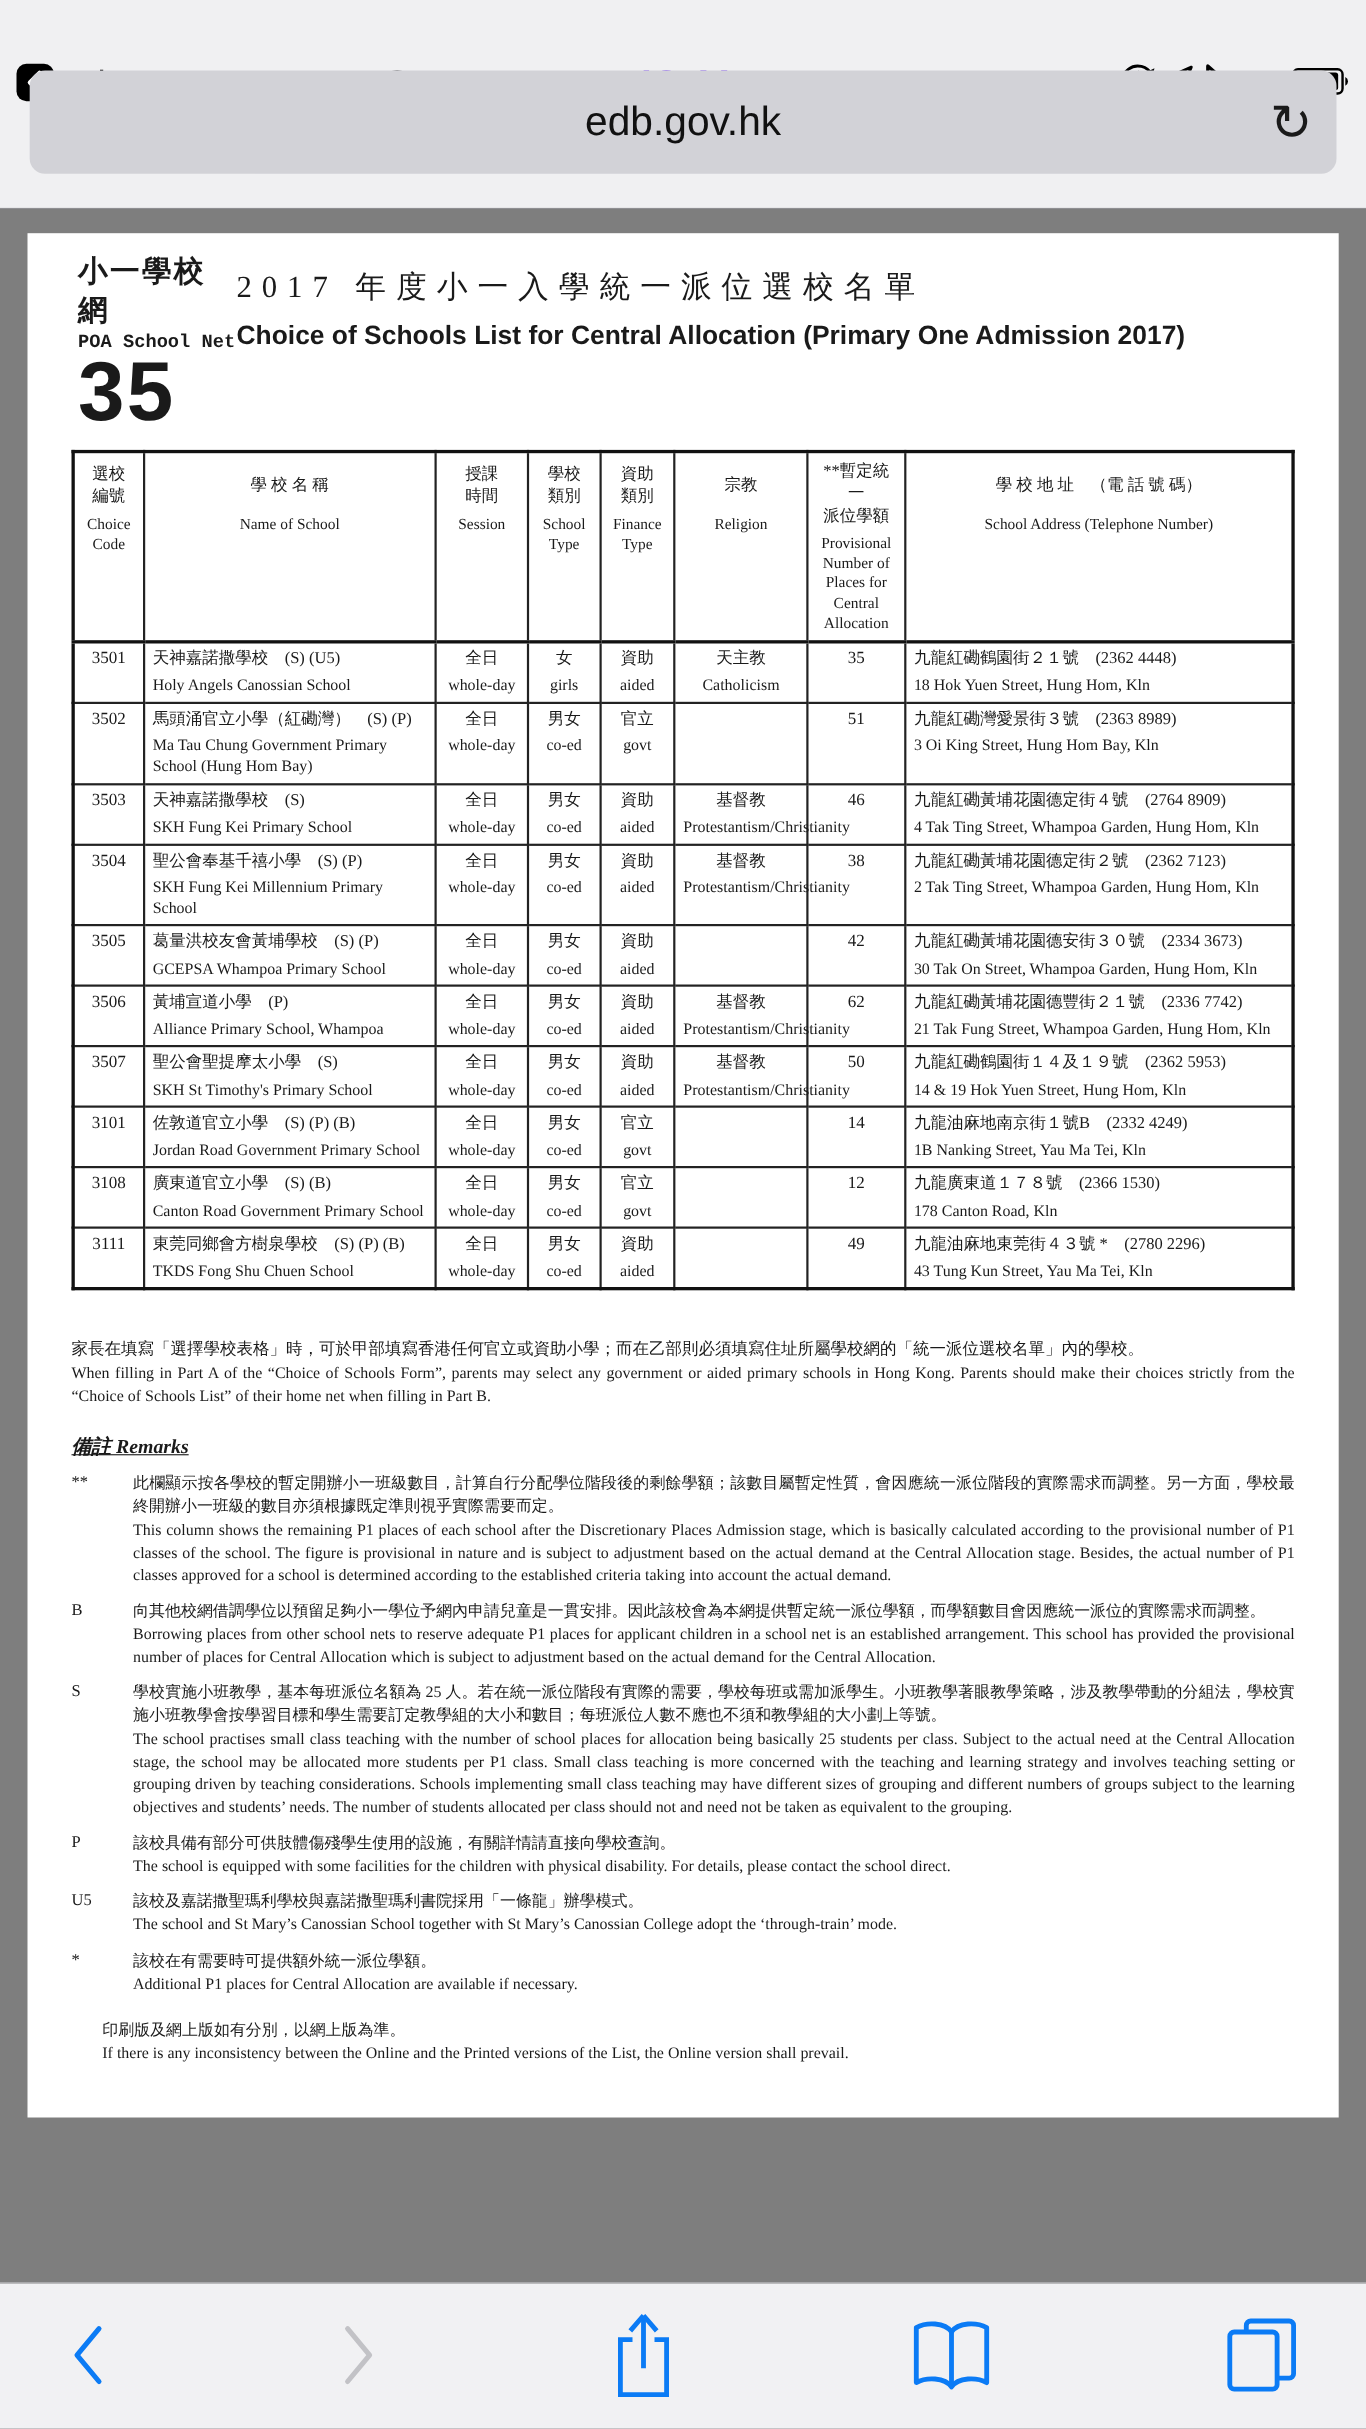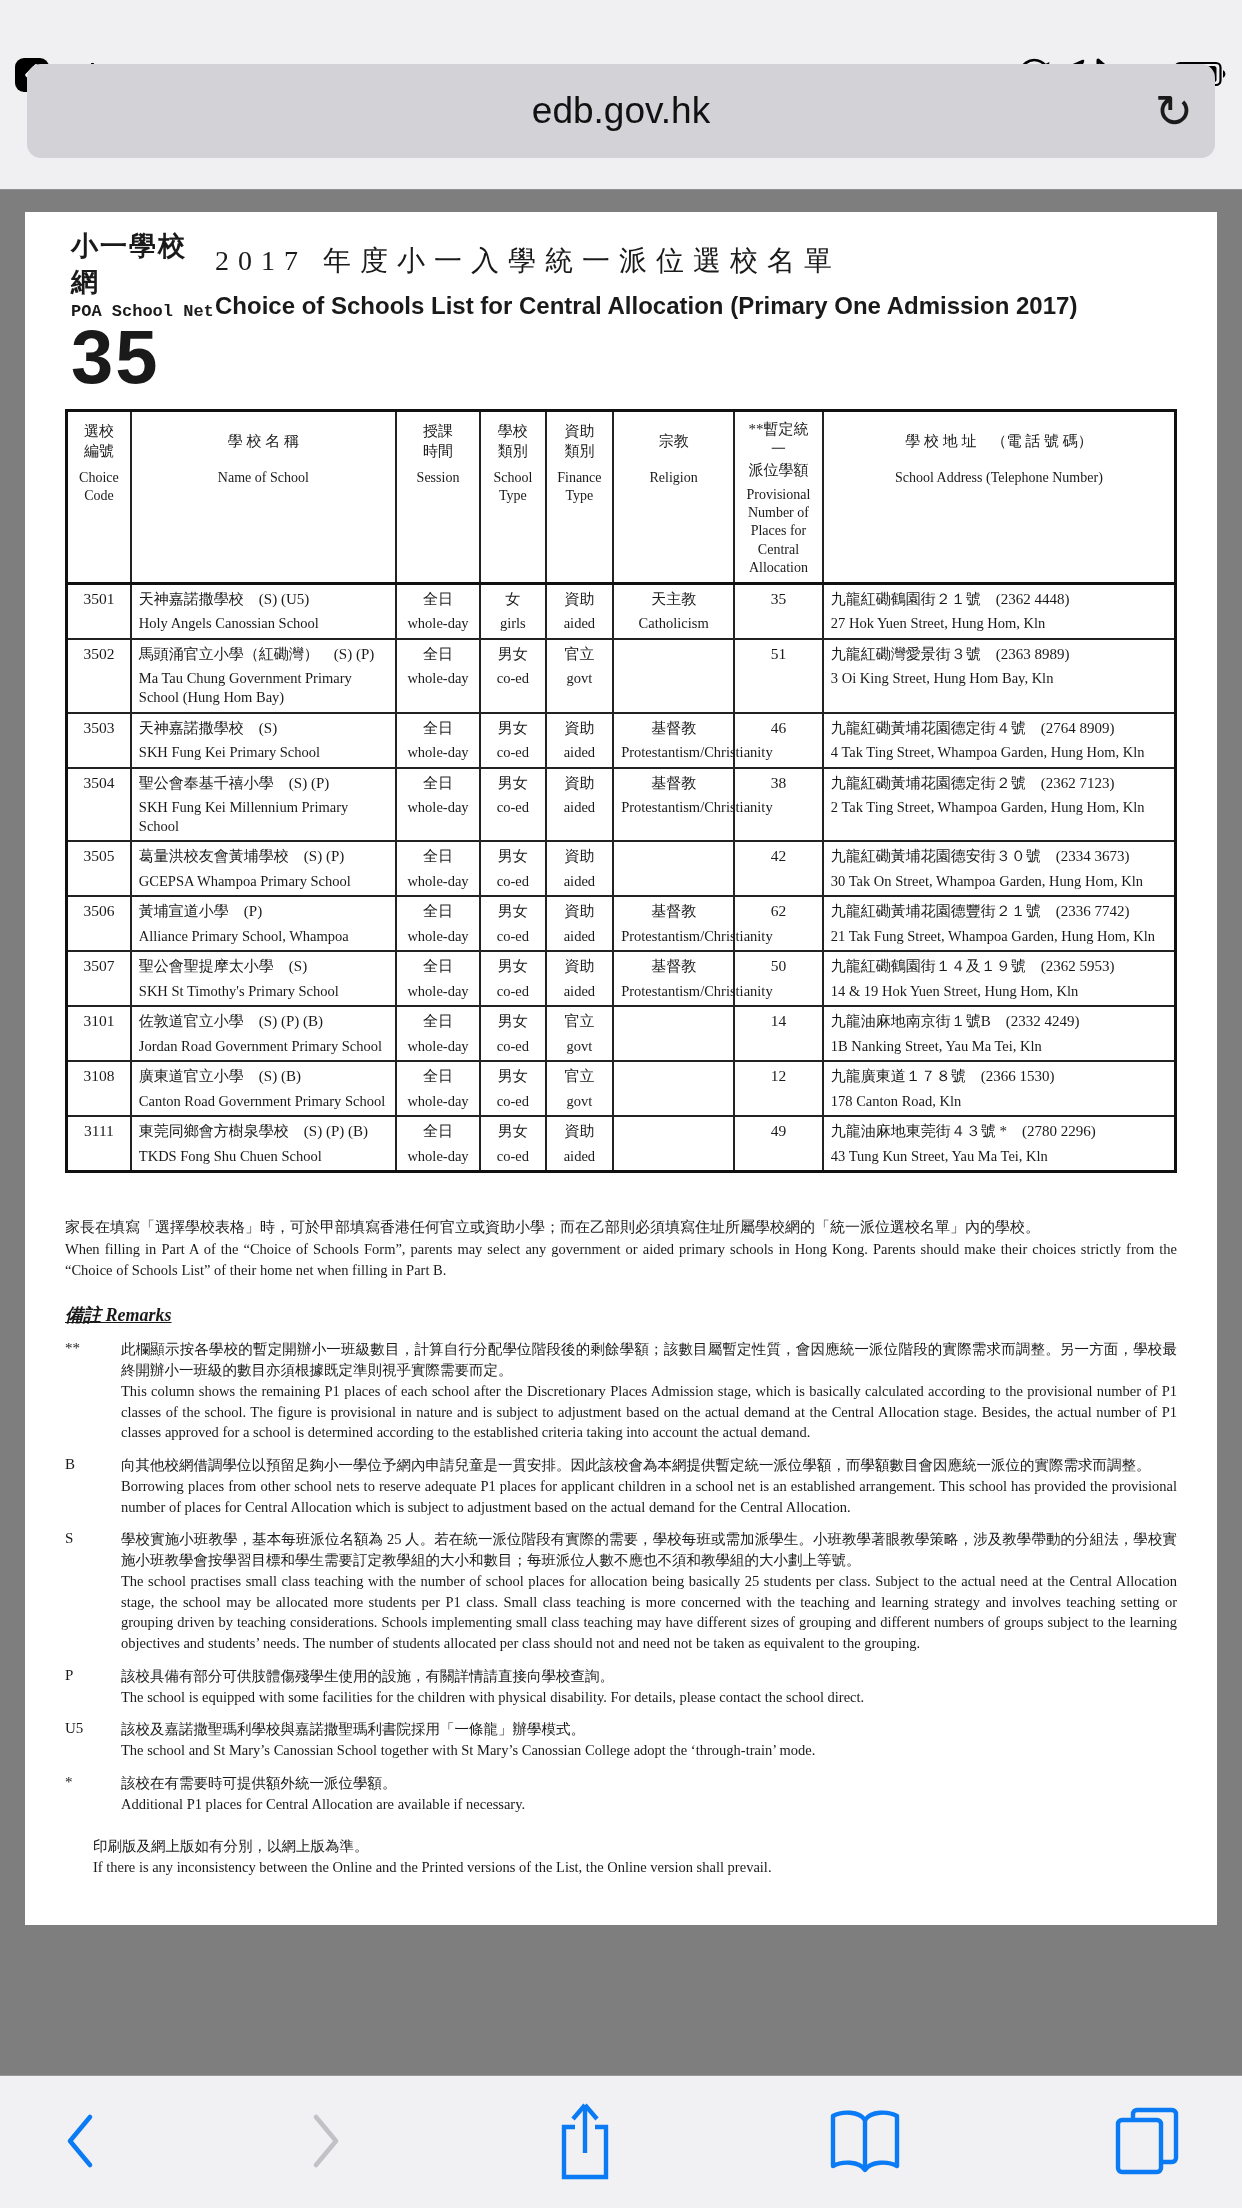--- a/index.html
+++ b/index.html
@@ -232,21 +232,21 @@
                 <div class="zh">資助</div>
                 <div class="en">aided</div>
               </td>
     <td class="c-rel">
                 <div class="zh">天主教</div>
                 <div class="en">Catholicism</div>
               </td>
     <td class="c-places">35</td>
     <td class="c-addr">
                 <div class="zh">九龍紅磡鶴園街２１號　(2362 4448)</div>
-                <div class="en">27 Hok Yuen Street, Hung Hom, Kln</div>
+                <div class="en">18 Hok Yuen Street, Hung Hom, Kln</div>
               </td>
   </tr>
             <tr>
     <td class="c-code">3502</td>
     <td class="c-name">
                 <div class="zh">馬頭涌官立小學（紅磡灣）　(S) (P)</div>
                 <div class="en">Ma Tau Chung Government Primary School (Hung Hom Bay)</div>
               </td>
     <td class="c-session">
                 <div class="zh">全日</div>

